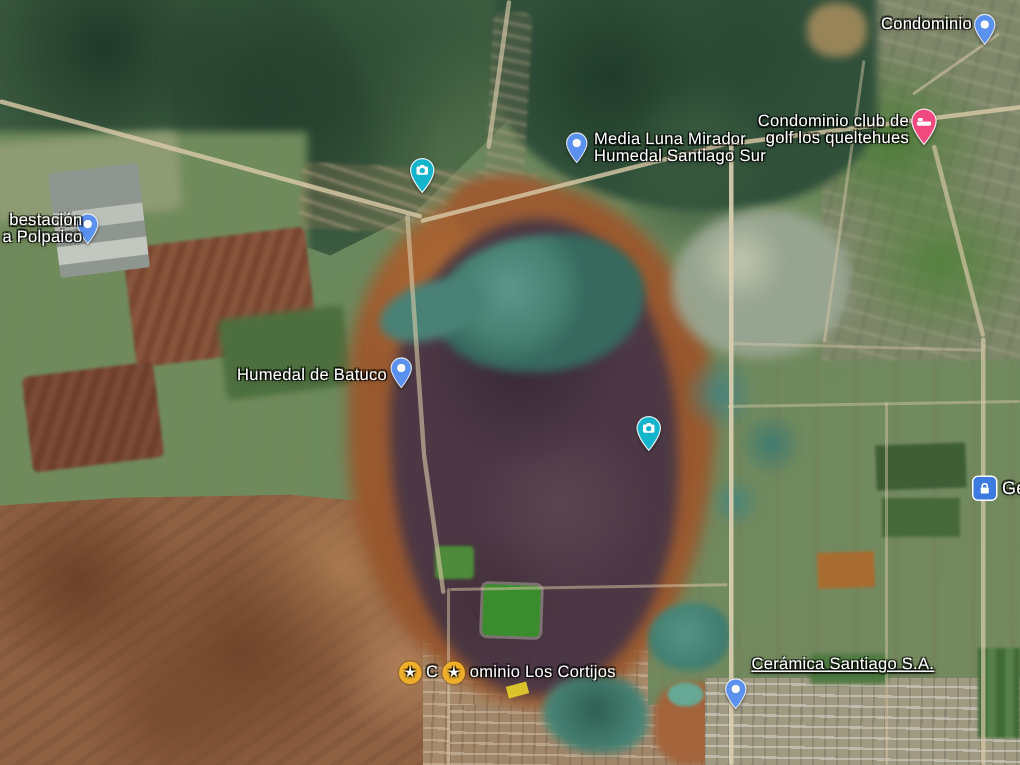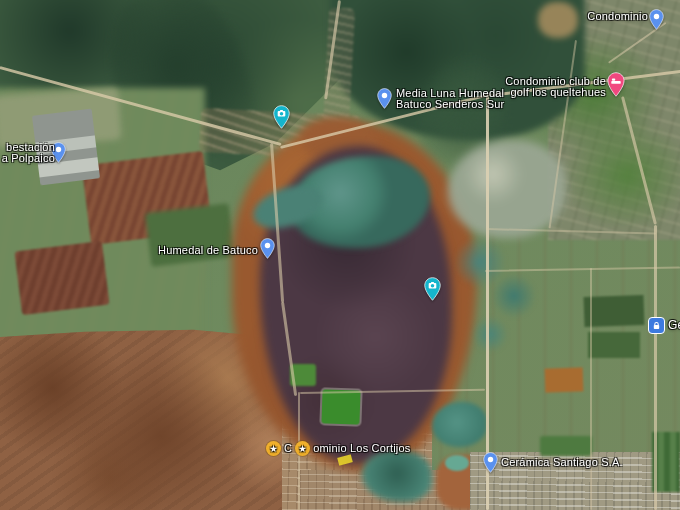--- a/index.html
+++ b/index.html
@@ -125,22 +125,22 @@
   </div>
   <div class="marker" style="left:607px;top:72px;">
     <svg viewBox="0 0 24 34" width="18" height="25">
         <path d="M12 1C5.9 1 1 5.9 1 12c0 8.3 11 21 11 21s11-12.7 11-21C23 5.9 18.1 1 12 1z" fill="#F1487F" stroke="rgba(255,255,255,.85)" stroke-width="1.2"></path>
         <rect x="6.4" y="9" width="4.6" height="2.8" rx="1.2" fill="#fff"></rect>
         <rect x="5.6" y="12.2" width="12.8" height="3.8" rx="1.2" fill="#fff"></rect>
       </svg>
   </div>
 
   <div class="map-label" style="left:396px;top:88px;width:100px;text-align:center;">
-    <div>Media Luna Humedal</div>
-    <div>Batuco Senderos Sur</div>
+    <div>Media Luna Mirador</div>
+    <div>Humedal Santiago Sur</div>
   </div>
   <div class="marker" style="left:377px;top:88px;">
     <svg viewBox="0 0 24 34" width="15" height="21">
         <path d="M12 1C5.9 1 1 5.9 1 12c0 8.3 11 21 11 21s11-12.7 11-21C23 5.9 18.1 1 12 1z" fill="#5A91EE" stroke="rgba(255,255,255,.8)" stroke-width="1.2"></path>
         <circle cx="12" cy="12" r="4.4" fill="#fff"></circle>
       </svg>
   </div>
 
   <div class="marker" style="left:273px;top:105px;">
     <svg viewBox="0 0 24 34" width="17" height="24">
@@ -187,21 +187,21 @@
     <span class="star-badge">★</span>
     <span>ominio Los Cortijos</span>
   </div>
 
   <div class="marker" style="left:483px;top:452px;">
     <svg viewBox="0 0 24 34" width="15" height="21">
         <path d="M12 1C5.9 1 1 5.9 1 12c0 8.3 11 21 11 21s11-12.7 11-21C23 5.9 18.1 1 12 1z" fill="#5A91EE" stroke="rgba(255,255,255,.8)" stroke-width="1.2"></path>
         <circle cx="12" cy="12" r="4.4" fill="#fff"></circle>
       </svg>
   </div>
-  <div class="map-label" style="left:501px;top:457px;">
+  <div class="map-label" style="left:501px;top:438px;text-decoration:underline;">
     <div>Cerámica Santiago S.A.</div>
   </div>
 
   <div class="map-label row" style="left:648px;top:317px;">
     <span class="sq-poi">
       <svg viewBox="0 0 18 18" width="11" height="11">
           <path d="M6.2 8.5 V6.8 a2.8 2.8 0 0 1 5.6 0 V8.5" fill="none" stroke="#fff" stroke-width="1.7"></path>
           <rect x="4.6" y="8.2" width="8.8" height="6.6" rx="1.2" fill="#fff"></rect>
         </svg>
     </span>

